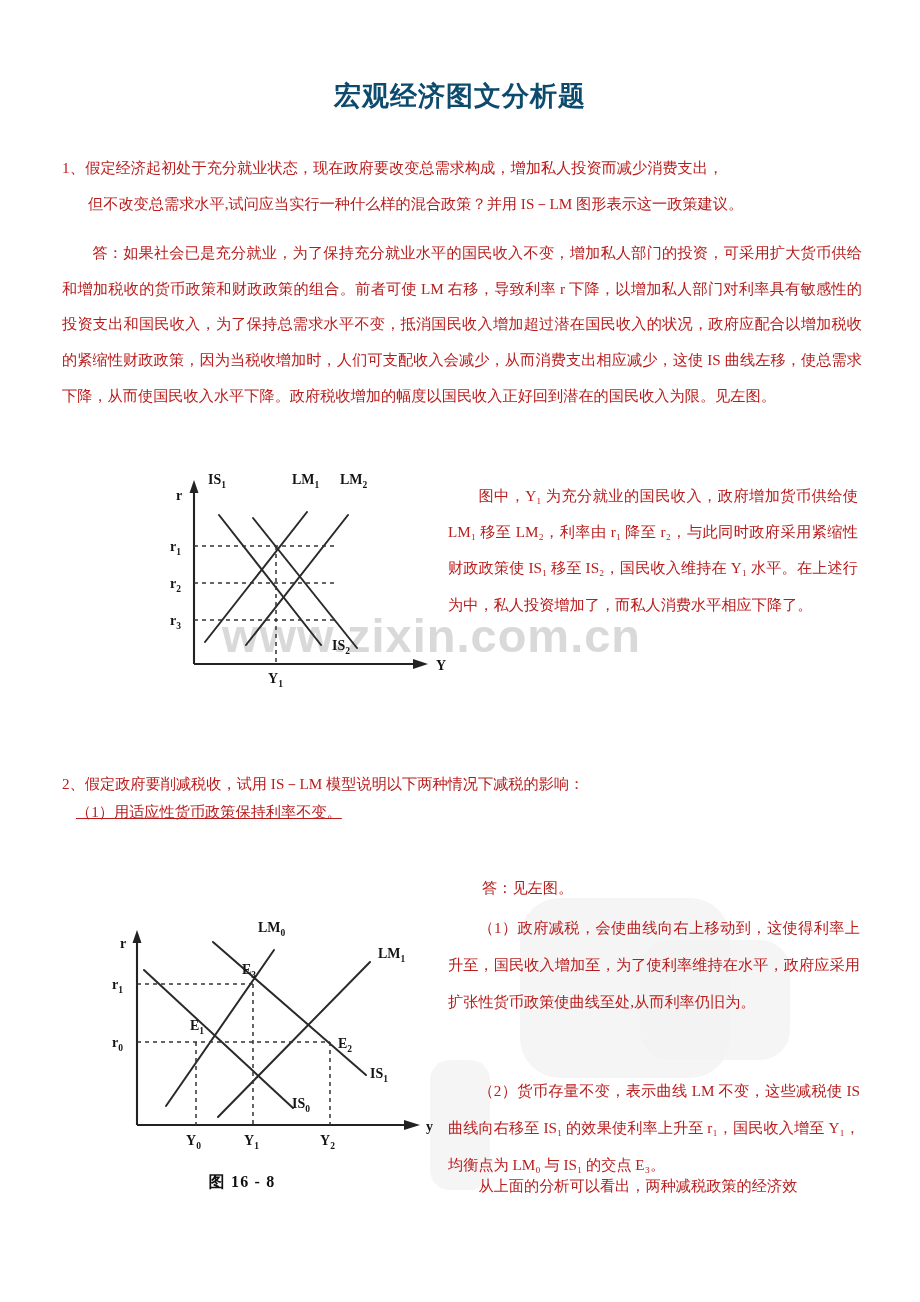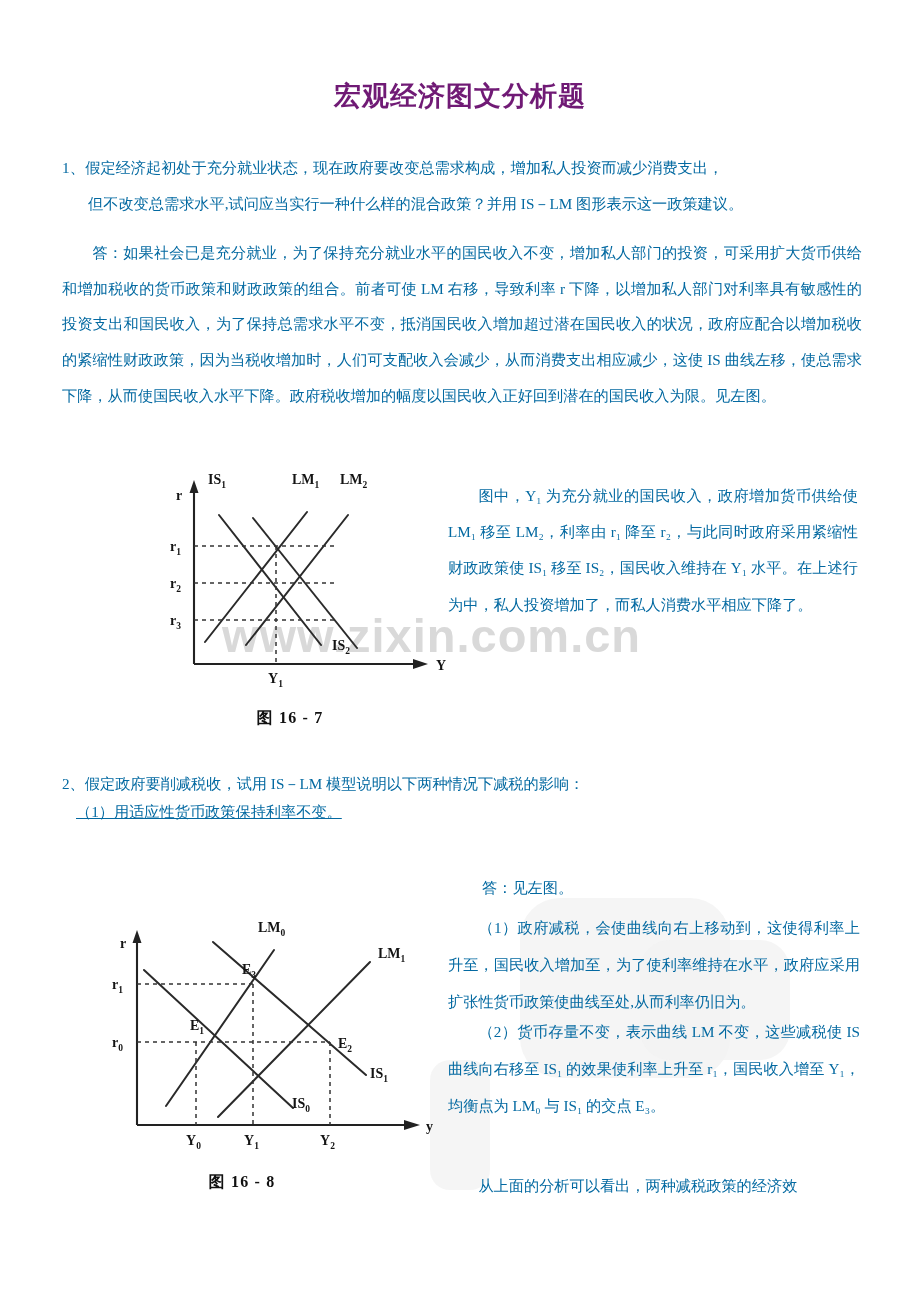--- a/index.html
+++ b/index.html
@@ -25,29 +25,29 @@
   
   .doc-title {
     position: absolute;
     top: 78px;
     left: 0;
     width: 920px;
     text-align: center;
     font-size: 27px;
     font-weight: bold;
     letter-spacing: 1px;
-    color: #701a75;
+    color: #0c4a6e;
   }
 
   
   .tblock {
     position: absolute;
     font-size: 15.2px;
     line-height: 1.62;
-    color: #0369a1;
+    color: #b91c1c;
     text-align: justify;
   }
   .indent2 { text-indent: 2em; }
   .lat {
     font-family: "Liberation Serif", serif;
     letter-spacing: 0.2px;
   }
 
   
   .q1 {
@@ -87,21 +87,21 @@
     left: 482px;
     width: 380px;
   }
   .ans2-a {
     top: 910px;
     left: 448px;
     width: 412px;
     line-height: 2.42;
   }
   .ans2-b {
-    top: 1014px;
+    top: 1073px;
     left: 448px;
     width: 412px;
     line-height: 2.42;
   }
   .ans2-c {
     top: 1168px;
     left: 448px;
     width: 412px;
     line-height: 2.42;
   }
@@ -203,21 +203,20 @@
         <text class="lbl" x="20" y="118">r<tspan class="lbl-sub" dy="4">2</tspan></text>
         <text class="lbl" x="20" y="155">r<tspan class="lbl-sub" dy="4">3</tspan></text>
 
         <text class="lbl" x="118" y="213">Y<tspan class="lbl-sub" dy="4">1</tspan></text>
 
         <text class="lbl" x="58" y="14">IS<tspan class="lbl-sub" dy="4">1</tspan></text>
         <text class="lbl" x="142" y="14">LM<tspan class="lbl-sub" dy="4">1</tspan></text>
         <text class="lbl" x="190" y="14">LM<tspan class="lbl-sub" dy="4">2</tspan></text>
         <text class="lbl" x="182" y="180">IS<tspan class="lbl-sub" dy="4">2</tspan></text>
       </svg>
-      <div class="fig-caption" style="top:238px;left:-10px;">图 16 - 7</div>
     </div>
 
     <div class="tblock fig1-note indent2">图中，Y₁ 为充分就业的国民收入，政府增加货币供给使 LM₁ 移至 LM₂，利率由 r₁ 降至 r₂，与此同时政府采用紧缩性财政政策使 IS₁ 移至 IS₂，国民收入维持在 Y₁ 水平。在上述行为中，私人投资增加了，而私人消费水平相应下降了。</div>
 
     <div class="tblock q2">
       <span>2、假定政府要削减税收，试用 IS－LM 模型说明以下两种情况下减税的影响：</span>
       <span class="sub-line">（1）用适应性货币政策保持利率不变。</span>
     </div>
 
     <div class="tblock ans2-head">答：见左图。</div>

